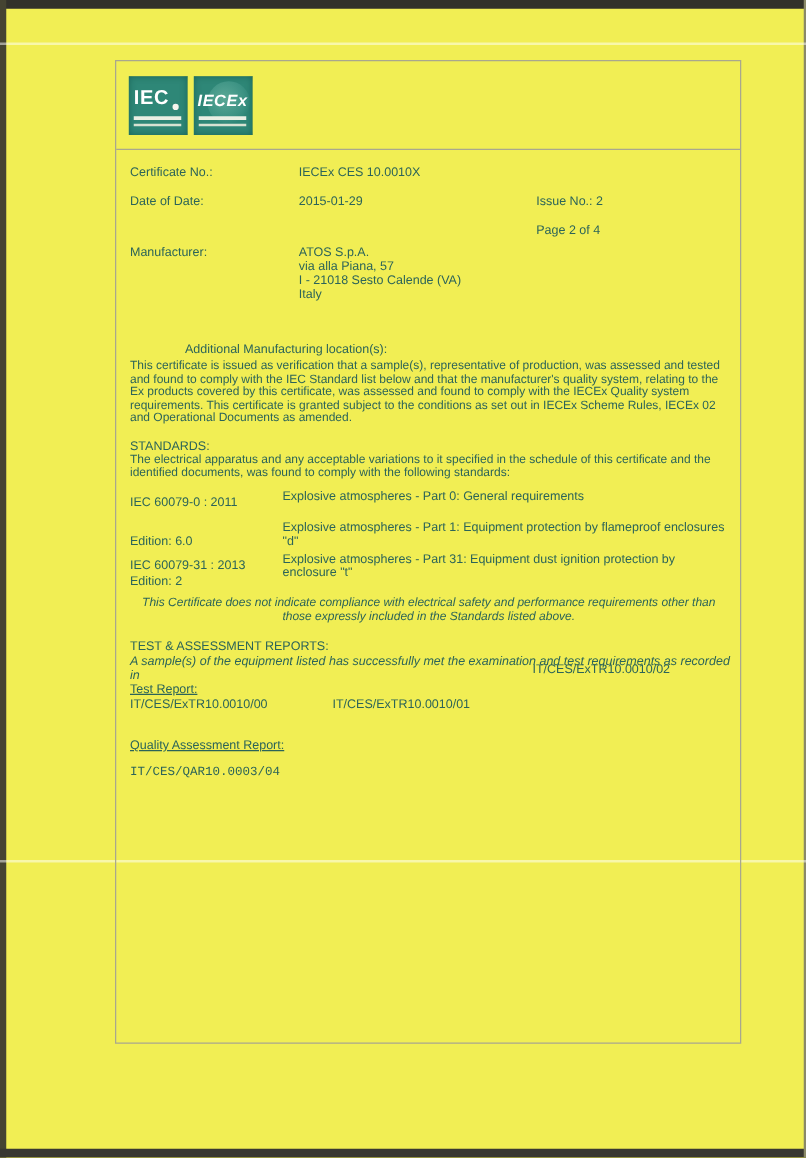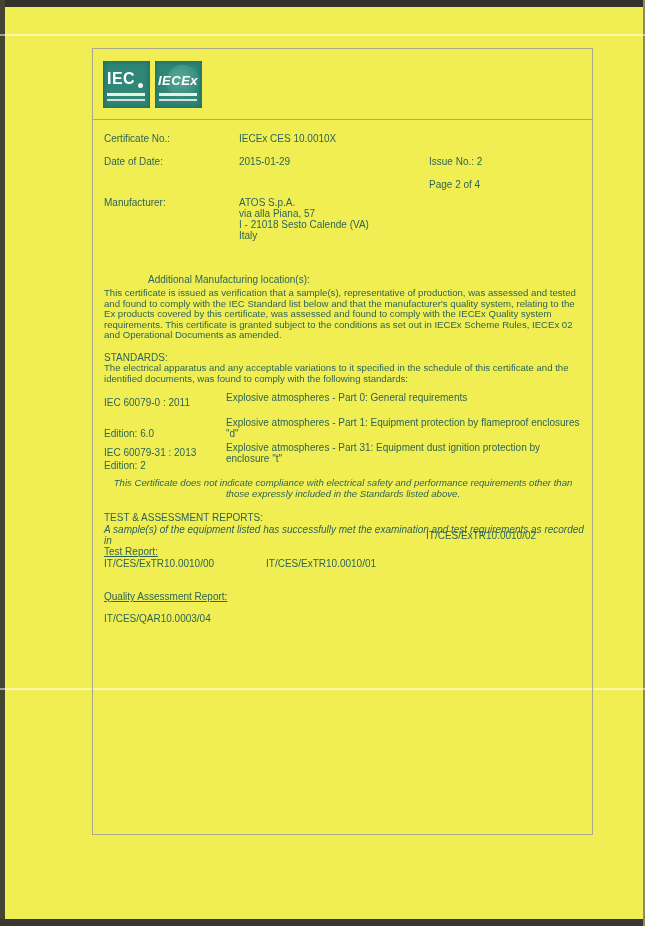--- a/index.html
+++ b/index.html
@@ -135,15 +135,15 @@
 
   <div class="abs lab b" style="left:11px;top:463px;">TEST &amp; ASSESSMENT REPORTS:</div>
   <div class="abs val i" style="left:11px;top:475px;width:482px;">A sample(s) of the equipment listed has successfully met the examination and test requirements as recorded in</div>
 
   <div class="abs lab b u" style="left:11px;top:497px;">Test Report:</div>
   <div class="abs val" style="left:11px;top:509px;">IT/CES/ExTR10.0010/00</div>
   <div class="abs val" style="left:173px;top:509px;">IT/CES/ExTR10.0010/01</div>
   <div class="abs val" style="left:333px;top:481px;">IT/CES/ExTR10.0010/02</div>
 
   <div class="abs lab b u" style="left:11px;top:542px;">Quality Assessment Report:</div>
-  <div class="abs val" style="left:11px;top:564px;">IT/CES/QAR10.0003/04</div>
+  <div class="abs val" style="left:11px;top:564px;font-family:Liberation Mono, monospace;">IT/CES/QAR10.0003/04</div>
 
 </div>
 
 </body></html>

